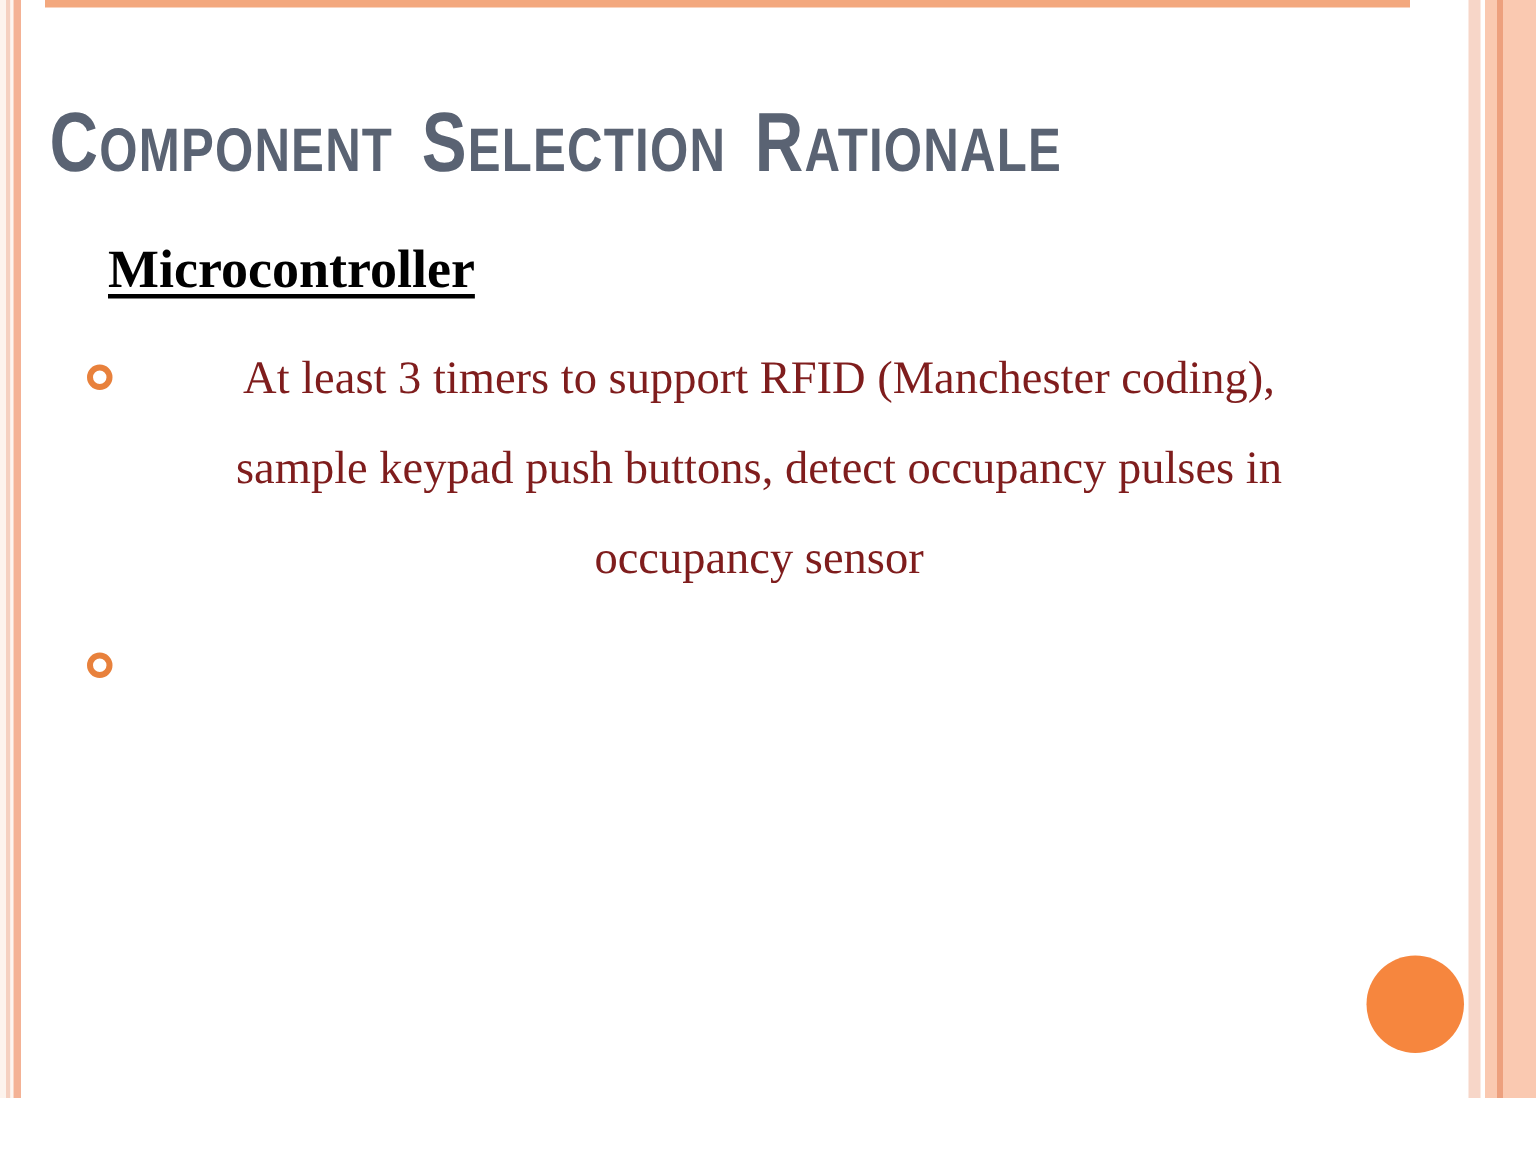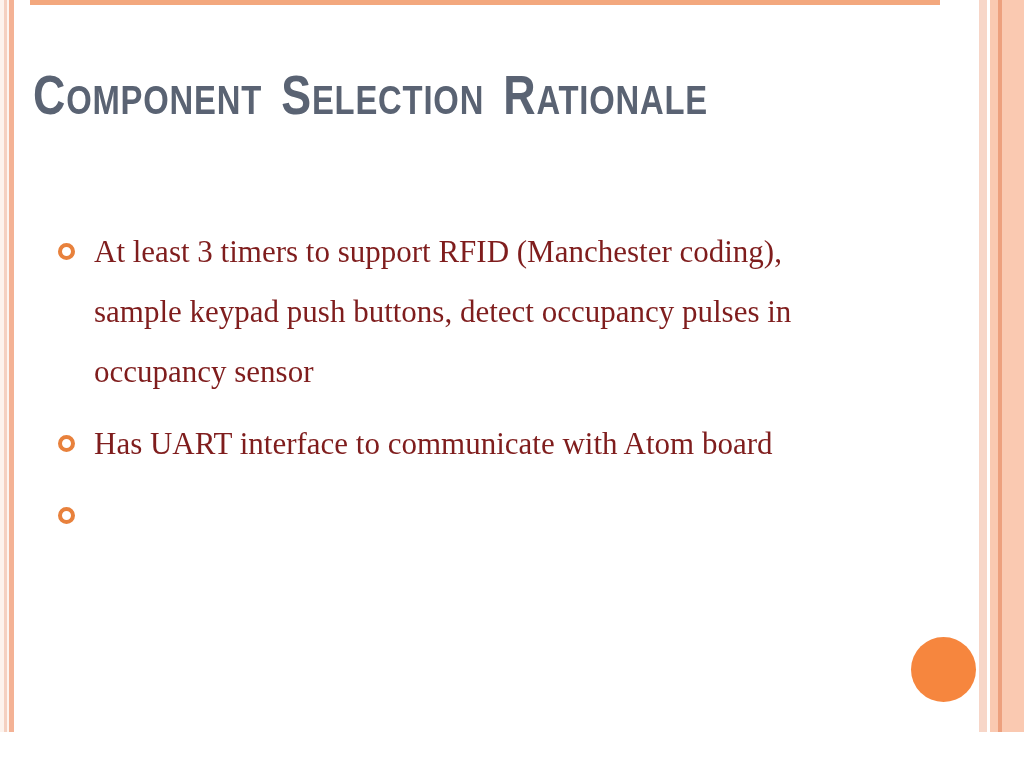--- a/index.html
+++ b/index.html
@@ -7,20 +7,21 @@
     padding: 0;
     background: #ffffff;
   }
   .slide {
     position: relative;
     width: 1024px;
     height: 732px;
     background: #ffffff;
     overflow: hidden;
     font-family: "Liberation Serif", serif;
+    text-align: center;
   }
 
   
   .edge { position: absolute; top: 0; bottom: 0; }
   .left-margin-tint  { left: 0;   width: 4px;  background: #fdf3ed; }
   .left-stripe-thin  { left: 4px; width: 3px;  background: #f5d0c0; }
   .left-stripe-gap   { left: 7px; width: 2px;  background: #fdf5f0; }
   .left-stripe-bold  { left: 9px; width: 5px;  background: #f4b295; }
 
   .right-stripe-pale { left: 979px; width: 8px;  background: #f7d6c8; }
@@ -124,33 +125,30 @@
 
   <div class="top-bar"></div>
   <div class="corner-circle"></div>
 
   <h1 class="title">
     <span class="word"><span class="cap">C</span><span class="rest">OMPONENT</span></span>
     <span class="word"><span class="cap">S</span><span class="rest">ELECTION</span></span>
     <span class="word"><span class="cap">R</span><span class="rest">ATIONALE</span></span>
   </h1>
 
+  <h2 class="section-heading">Microcontroller</h2>
 
   <ul class="bullet-list">
 
     <li class="bullet-item">
       <span class="bullet-ring"></span>
       <div class="bullet-line">At least 3 timers to support RFID (Manchester coding),</div>
       <div class="bullet-line">sample keypad push buttons, detect occupancy pulses in</div>
       <div class="bullet-line">occupancy sensor</div>
     </li>
 
-    <li class="bullet-item">
-      <span class="bullet-ring"></span>
-      <div class="bullet-line">Has UART interface to communicate with Atom board</div>
-    </li>
 
     <li class="bullet-item">
       <span class="bullet-ring"></span>
     </li>
 
   </ul>
 </div>
 
 </body></html>

